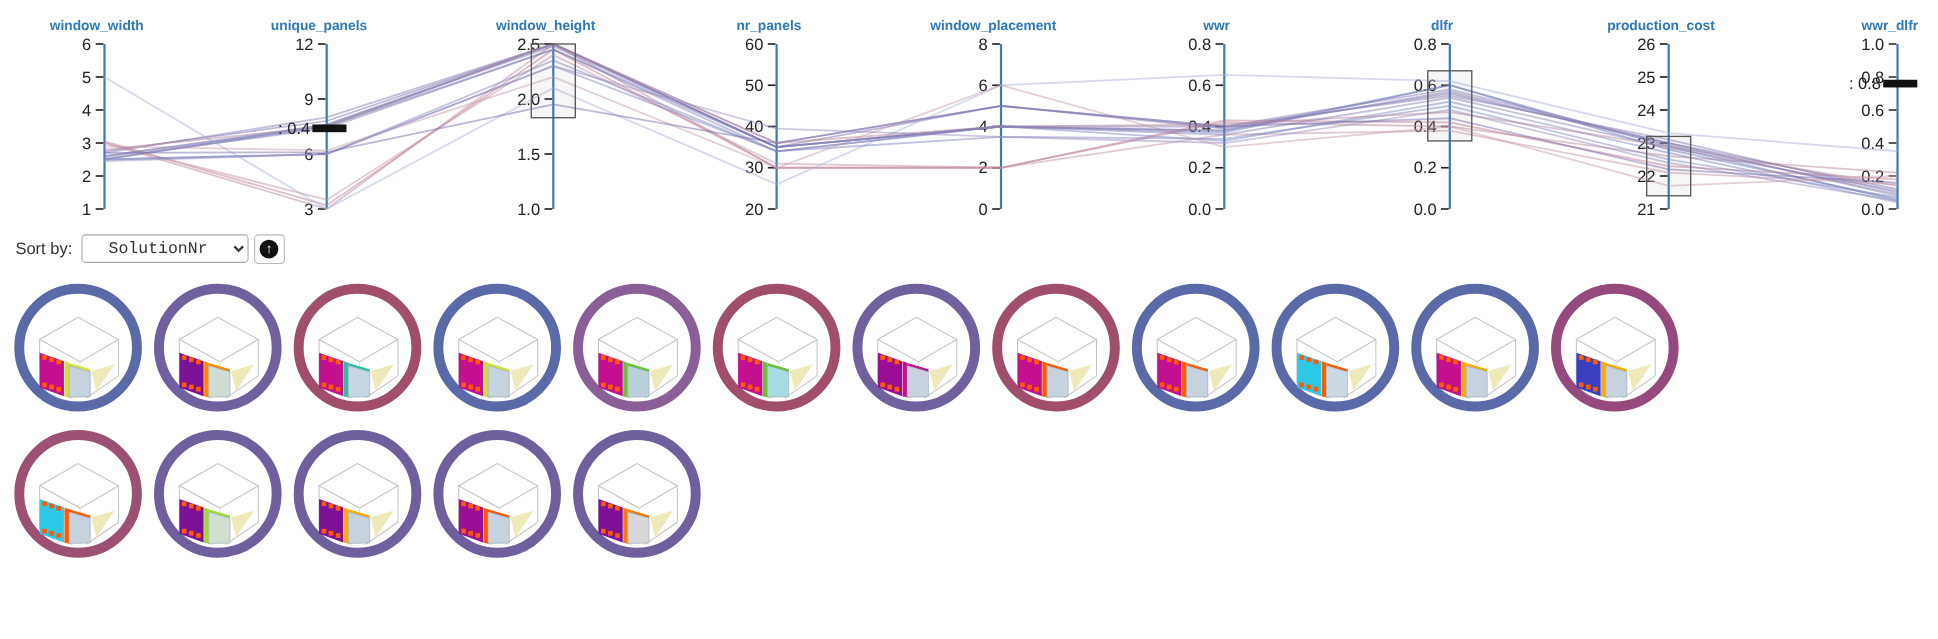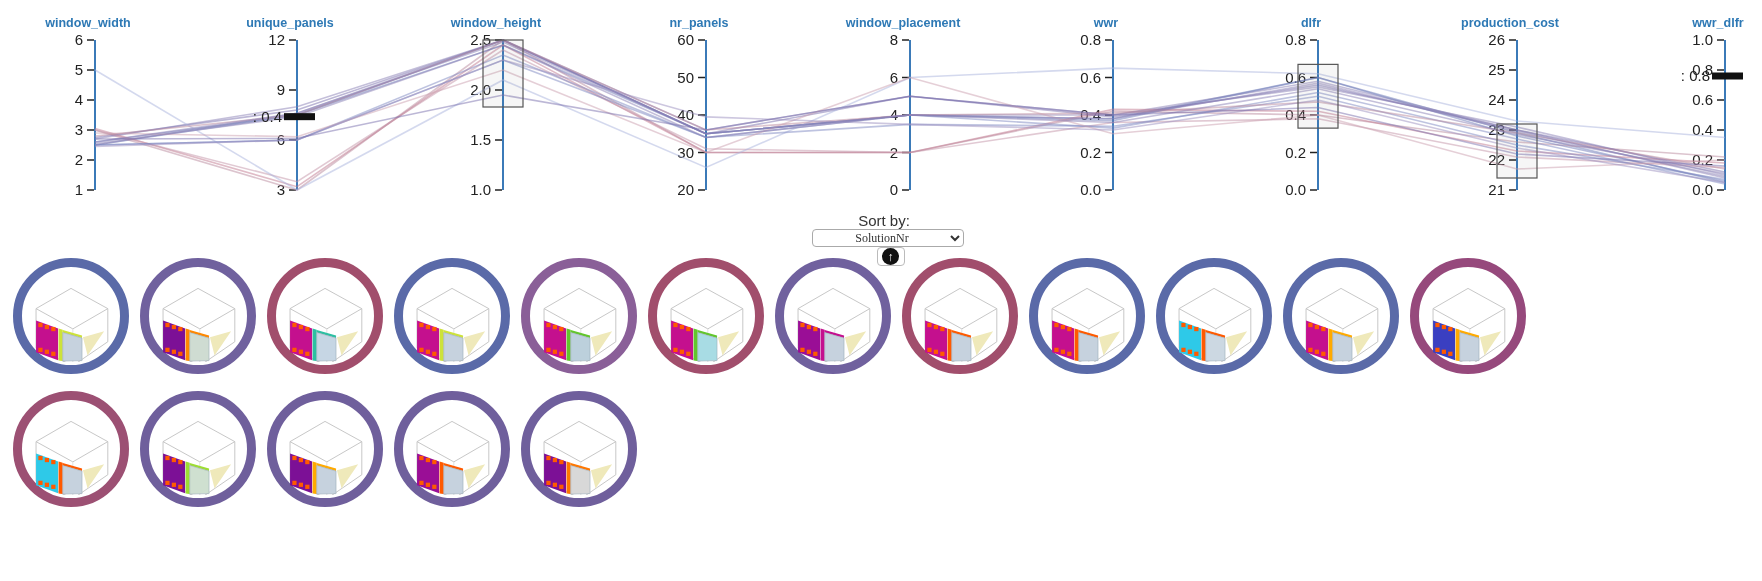--- a/index.html
+++ b/index.html
@@ -1,22 +1,22 @@
 <!DOCTYPE html>
 <html><head>
 <meta charset="utf-8">
 <style>
   html,body{margin:0;padding:0;background:#ffffff;width:1762px;height:581px;overflow:hidden;
             font-family:"Liberation Sans",sans-serif;}
   .pc-wrap{position:relative;width:1762px;height:200px;}
-  .sort-row{display:flex;align-items:center;margin:12px 0 0 14px;height:28px;flex-direction:column;}
+  .sort-row{display:flex;align-items:center;margin:12px 0 0 14px;height:28px;}
   .sort-label{font-size:15px;color:#333;margin-right:8px;}
   .sort-select{width:152px;height:26px;border:1px solid #aaa;border-radius:4px;background:#fff;
-               font-size:12px;color:#333;text-align-last:center;
-               font-family:Liberation Serif, serif;}
+               font-size:15px;color:#333;text-align-last:center;
+               font-family:Liberation Mono, monospace;}
   .sort-btn{width:28px;height:27px;margin-left:5px;border:1px solid #bbb;border-radius:4px;
             background:#fff;display:flex;align-items:center;justify-content:center;cursor:pointer;padding:0;}
   .up-icon{width:17px;height:17px;border-radius:50%;background:#111;color:#fff;display:flex;
            align-items:center;justify-content:center;font-size:12px;font-weight:bold;line-height:1;}
   .thumb-row{display:flex;gap:11px;padding-left:13px;}
   .thumb-row.r1{margin-top:18px;}
   .thumb-row.r2{margin-top:17px;}
   .thumb{width:98px;height:98px;border-radius:50%;border:9px solid #888;background:#fff;
          display:flex;align-items:center;justify-content:center;box-sizing:content-box;}
   .thumb svg{display:block;}

